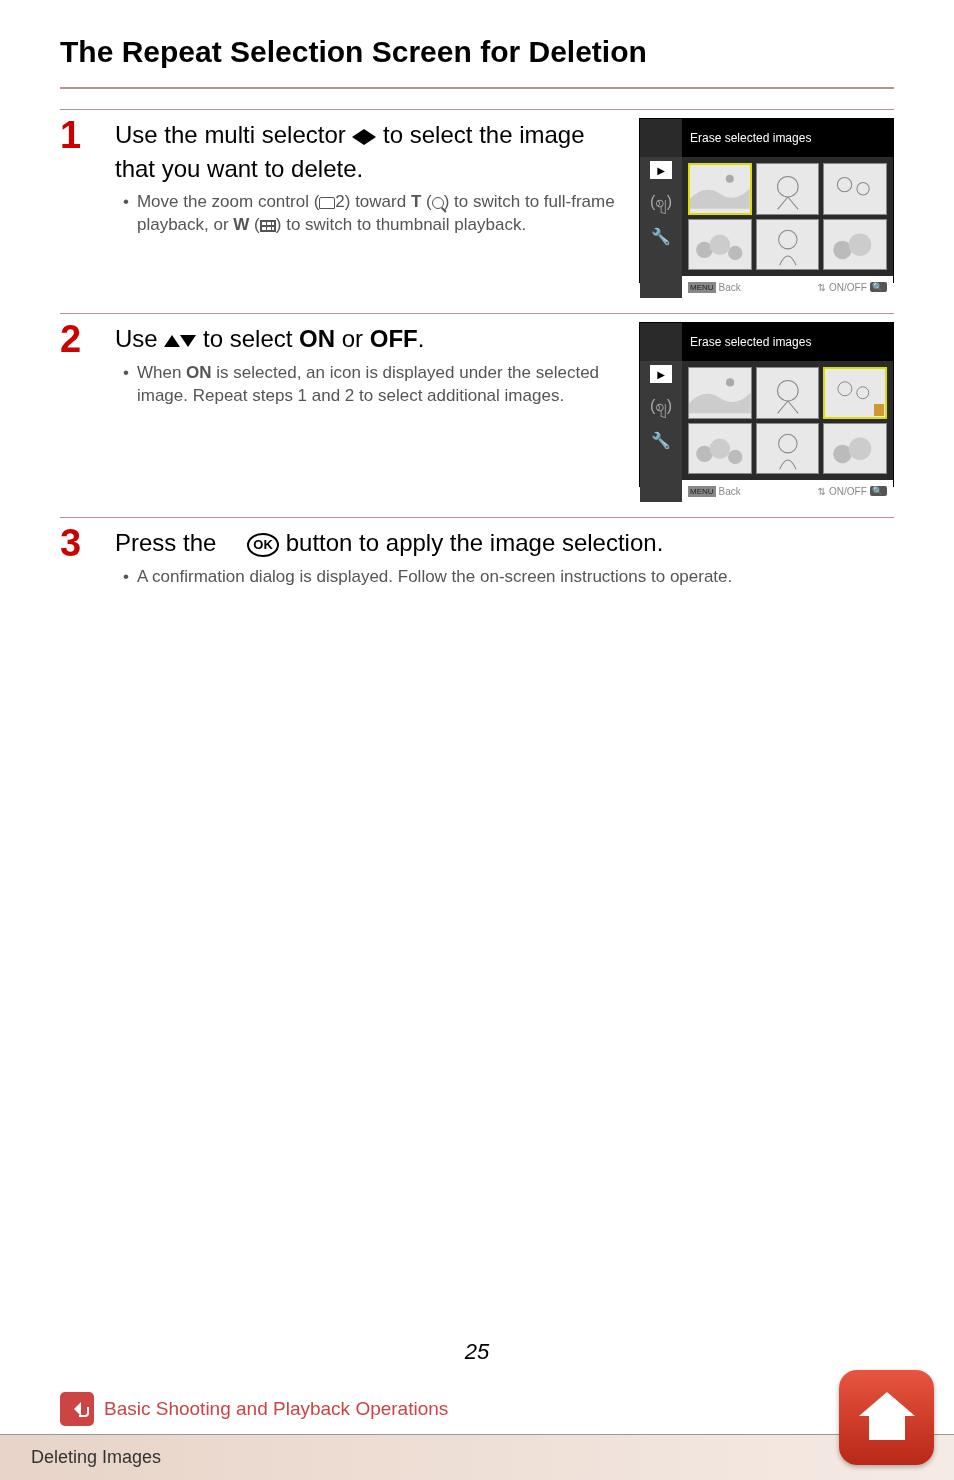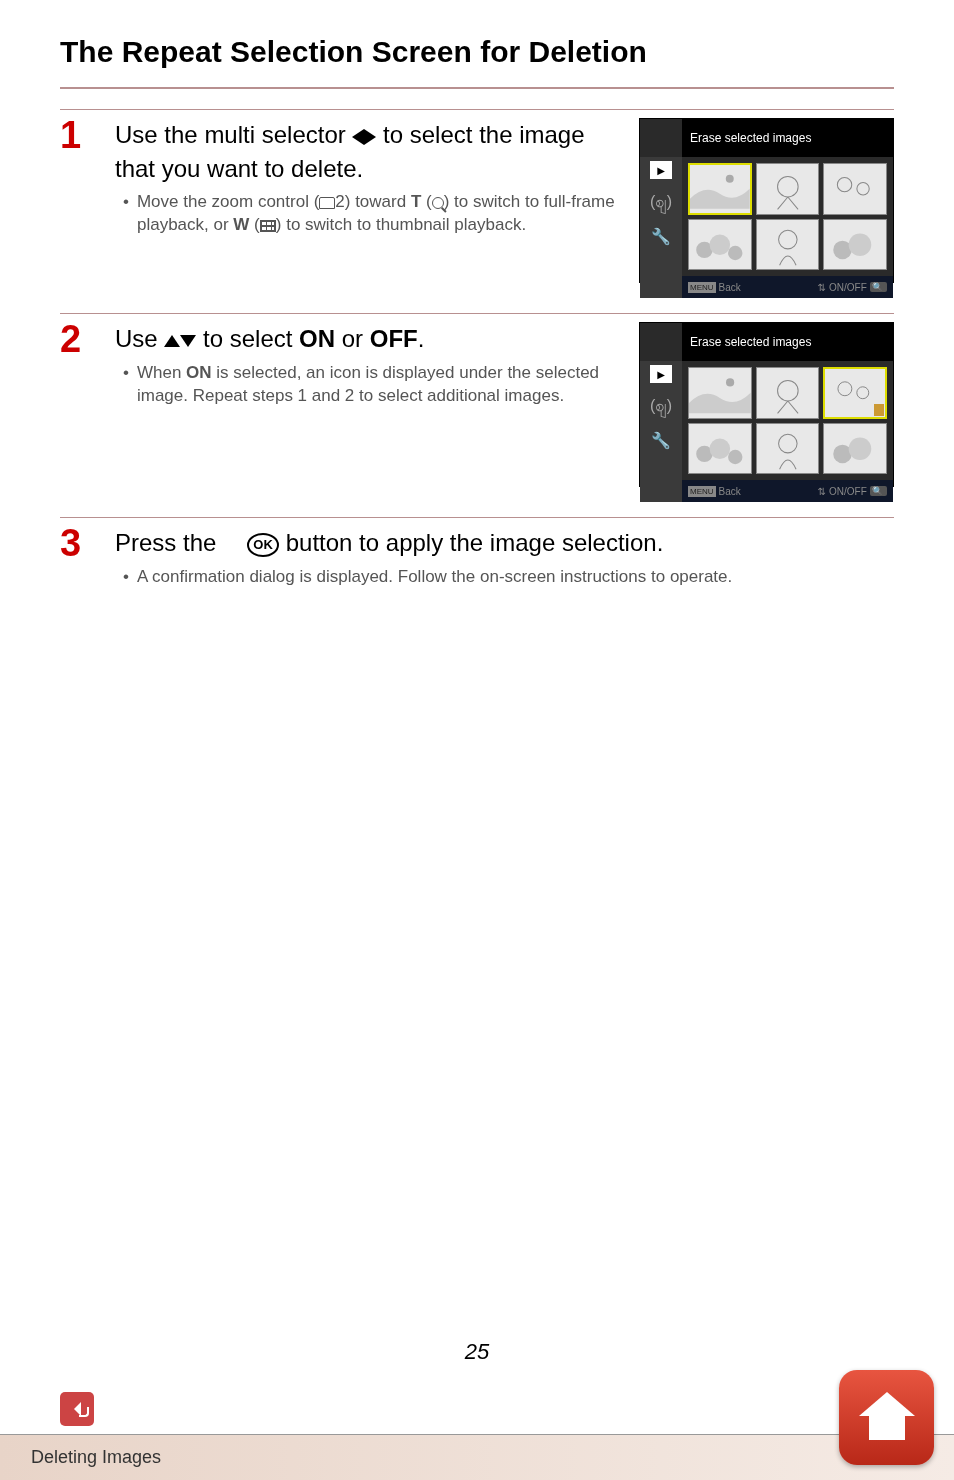--- a/index.html
+++ b/index.html
@@ -138,21 +138,21 @@
     .on-marker {
       position: absolute;
       bottom: 1px;
       right: 1px;
       width: 10px;
       height: 12px;
       background: #cc9933;
     }
     .camera-footer {
       height: 22px;
-      background: #0f172a;
+      background: #ffffff;
       color: #888;
       font-size: 10px;
       display: flex;
       align-items: center;
       justify-content: space-between;
       padding: 0 6px;
     }
     .footer-back {
       display: flex;
       align-items: center;
@@ -528,20 +528,21 @@
   </div>
 </div>
 
 <div class="page-number">25</div>
 
 <div class="footer-area">
   <div class="breadcrumb">
     <div class="back-btn">
       <div class="back-arrow"></div>
     </div>
+    <span class="breadcrumb-text">Basic Shooting and Playback Operations</span>
   </div>
   <div class="footer-bar">
     <span>Deleting Images</span>
   </div>
 </div>
 
 <div class="home-btn">
   <div class="home-shape">
     <div class="home-roof"></div>
     <div class="home-body"></div>

